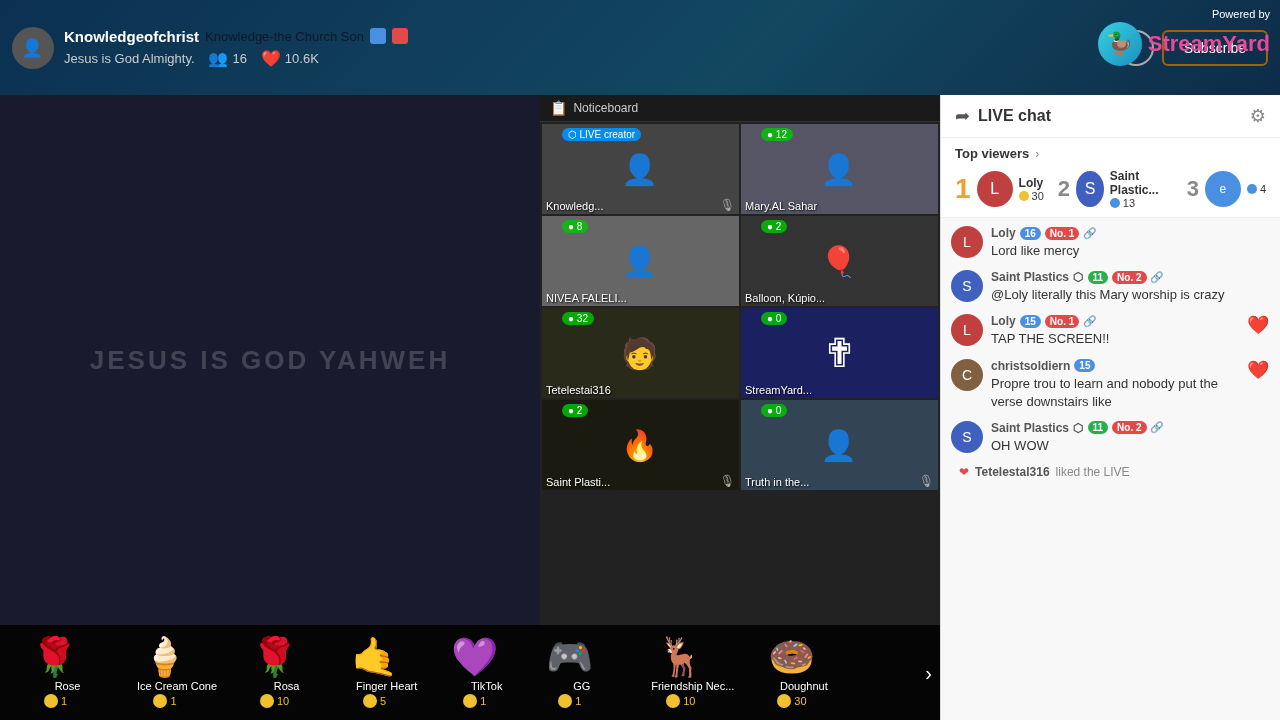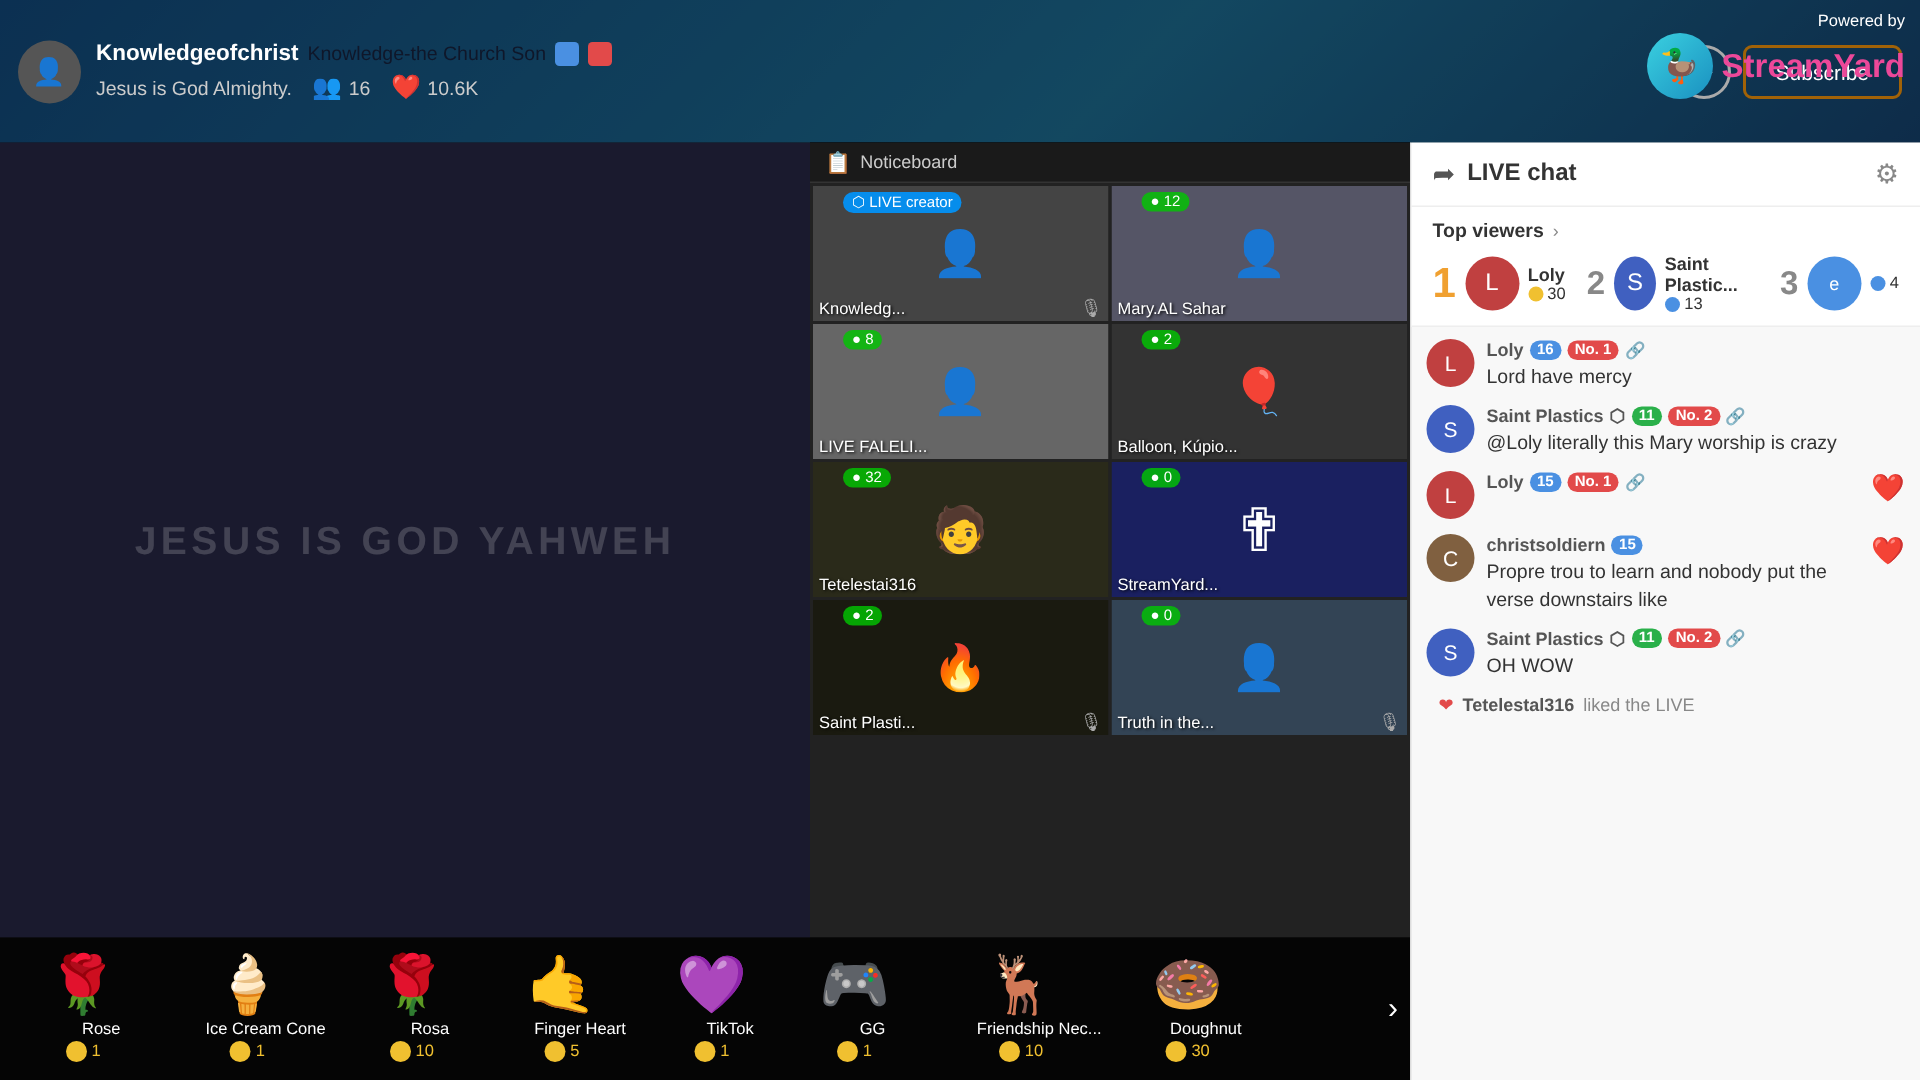--- a/index.html
+++ b/index.html
@@ -440,21 +440,21 @@
 
           <div class="grid-cell cell-bg-dark">
             <div class="grid-cell-avatar" style="background:#556;">👤</div>
             <div class="grid-cell-badge">● 12</div>
             <div class="grid-cell-label">Mary.AL Sahar</div>
           </div>
 
           <div class="grid-cell cell-bg-dark">
             <div class="grid-cell-avatar" style="background:#666;">👤</div>
             <div class="grid-cell-badge">● 8</div>
-            <div class="grid-cell-label">LIVE FALELI...</div>
+            <div class="grid-cell-label">NIVEA FALELI...</div>
           </div>
 
           <div class="grid-cell cell-bg-dark">
             <div class="grid-cell-avatar" style="background:#333;">🎈</div>
             <div class="grid-cell-badge">● 2</div>
             <div class="grid-cell-label">Balloon, Kúpio...</div>
           </div>
 
           <div class="grid-cell cell-bg-dark">
             <div class="grid-cell-avatar" style="background:#2a2a1a;">🧑</div>
@@ -608,21 +608,21 @@
 
       <div class="chat-msg">
         <div class="msg-avatar" style="background:#c04040;">L</div>
         <div class="msg-body">
           <div class="msg-user">
             <span>Loly</span>
             <span class="msg-badge">16</span>
             <span class="msg-badge red">No. 1</span>
             <span style="color:#888;font-size:11px;">🔗</span>
           </div>
-          <div class="msg-text">Lord have mercy</div>
+          <div class="msg-text">Lord like mercy</div>
         </div>
       </div>
 
       <div class="chat-msg">
         <div class="msg-avatar" style="background:#4060c0;">S</div>
         <div class="msg-body">
           <div class="msg-user">
             <span>Saint Plastics</span>
             <span style="font-size:12px;">⬡</span>
             <span class="msg-badge green">11</span>
@@ -635,20 +635,21 @@
 
       <div class="chat-msg">
         <div class="msg-avatar" style="background:#c04040;">L</div>
         <div class="msg-body">
           <div class="msg-user">
             <span>Loly</span>
             <span class="msg-badge">15</span>
             <span class="msg-badge red">No. 1</span>
             <span style="color:#888;font-size:11px;">🔗</span>
           </div>
+          <div class="msg-text">TAP THE SCREEN!!</div>
         </div>
         <span class="msg-heart">❤️</span>
       </div>
 
       <div class="chat-msg">
         <div class="msg-avatar" style="background:#806040;">C</div>
         <div class="msg-body">
           <div class="msg-user">
             <span>christsoldiern</span>
             <span class="msg-badge">15</span>

